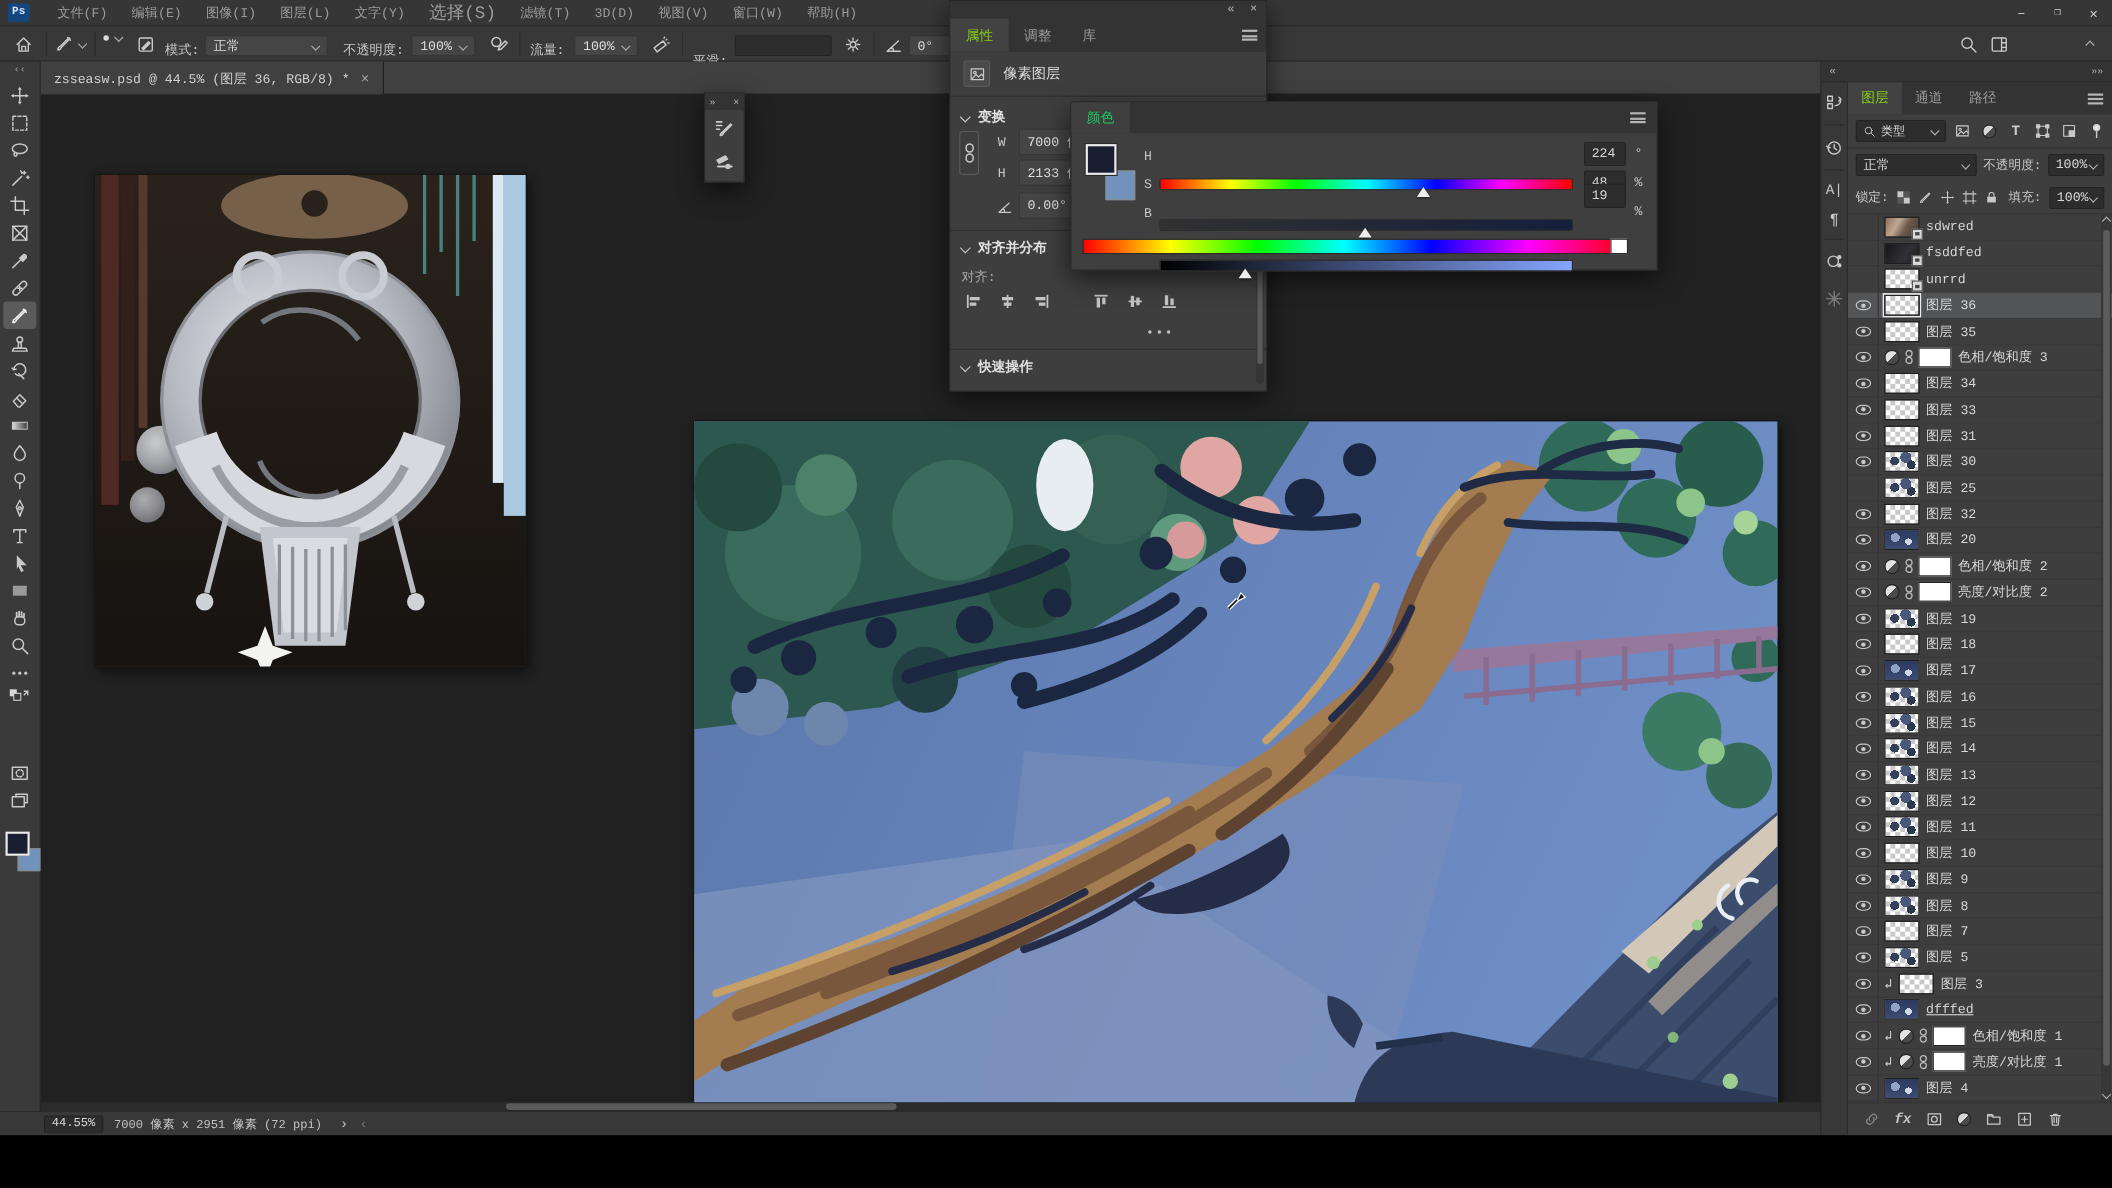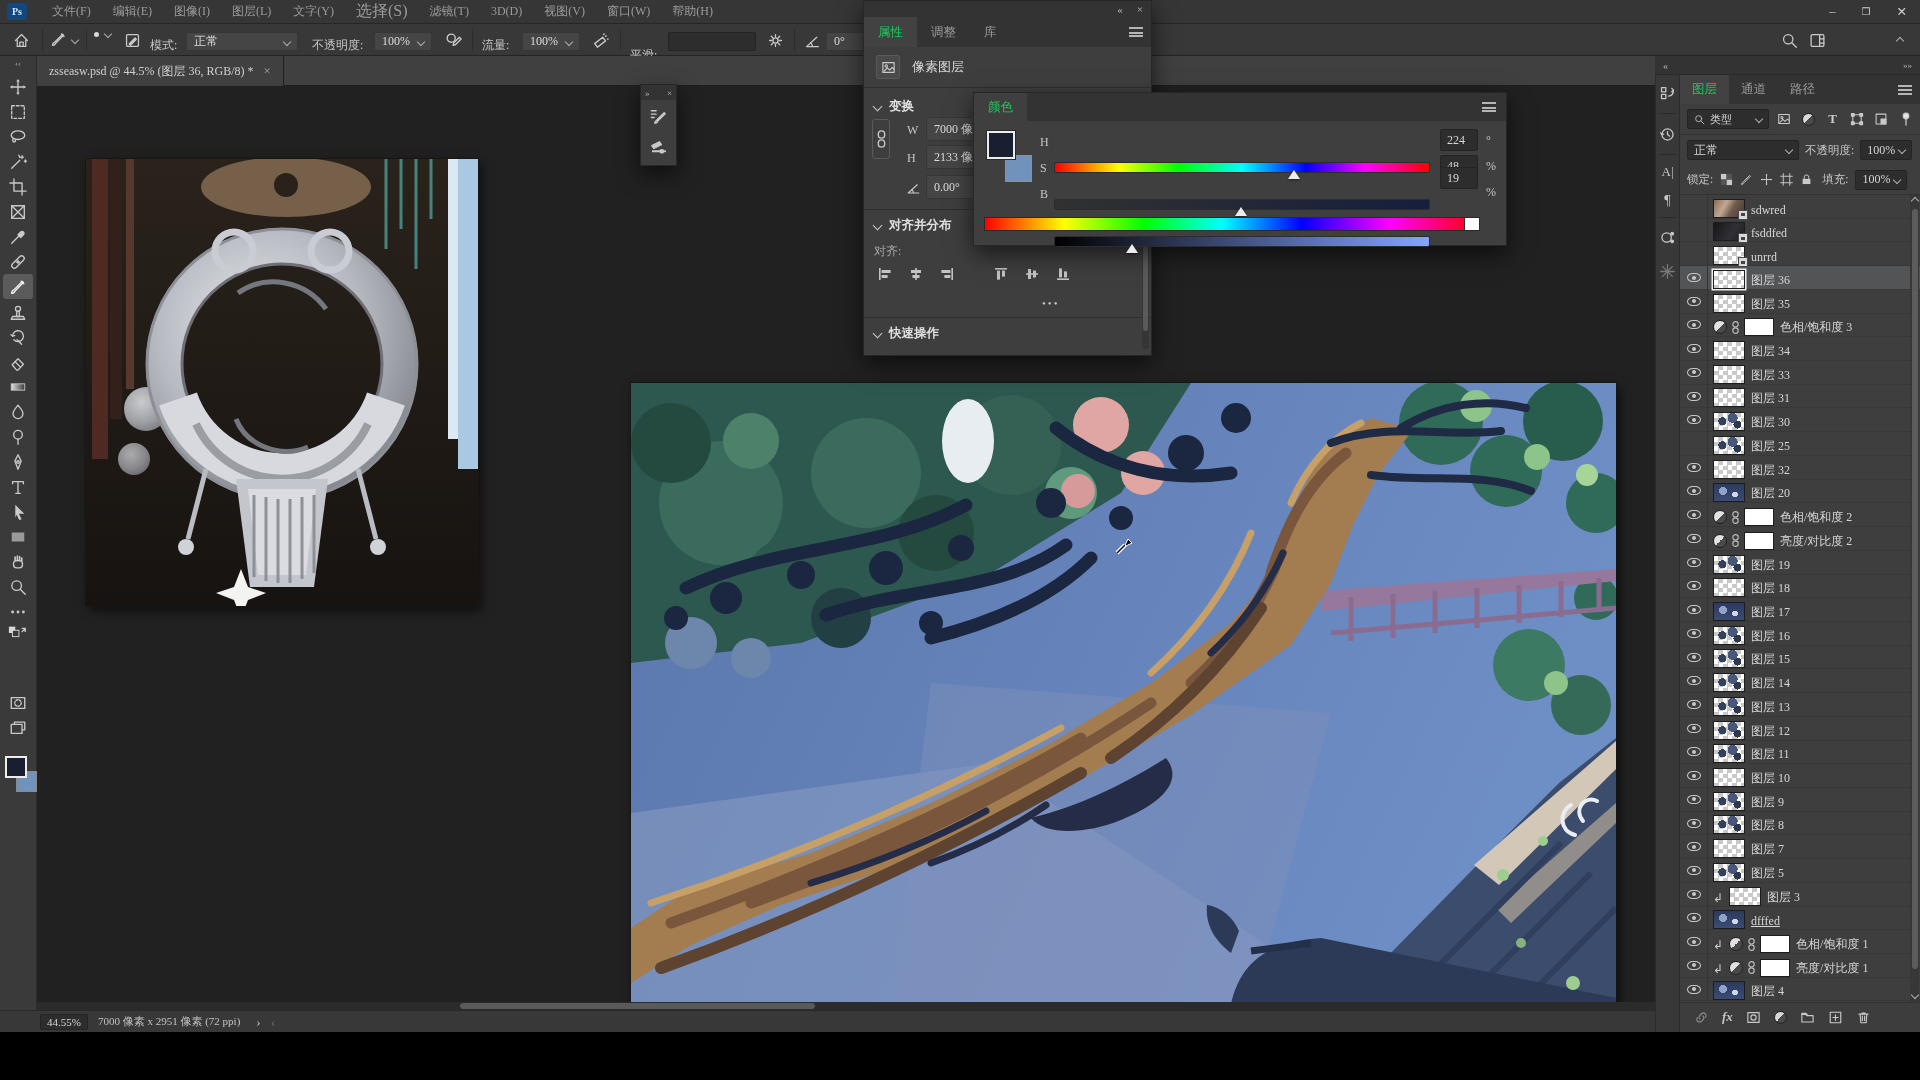--- a/index.html
+++ b/index.html
@@ -1,46 +1,46 @@
 <!DOCTYPE html>
 <html><head>
 <meta charset="utf-8">
 <style>
   *{margin:0;padding:0;box-sizing:border-box}
   html,body{width:1920px;height:1080px;overflow:hidden;background:#000}
-  #app{position:relative;width:1920px;height:832px;font-family:Liberation Serif, serif;color:#d4d4d4;font-size:12px;background:#202020}
+  #app{position:relative;width:1920px;height:832px;font-family:Liberation Mono, monospace;color:#d4d4d4;font-size:12px;background:#202020}
   .abs{position:absolute}
   .r{display:flex;align-items:center}
   .lab{color:#c6c6c6;font-size:12px;white-space:nowrap}
   .field{background:#454545;border:1px solid #363636;border-radius:2px;color:#dcdcdc;font-size:12px;display:flex;align-items:center;padding:0 7px;white-space:nowrap}
   .inset{background:#2d2d2d;border:1px solid #242424;border-radius:2px;color:#d6d6d6;display:flex;align-items:center;padding:0 6px}
   .chev{width:6px;height:6px;border-right:1.5px solid #b0b0b0;border-bottom:1.5px solid #b0b0b0;transform:rotate(45deg);display:inline-block;flex:none}
   .chevL{width:7px;height:7px;border-right:1.6px solid #c9c9c9;border-bottom:1.6px solid #c9c9c9;transform:rotate(45deg);display:inline-block}
   svg.ic{stroke:#c9c9c9;fill:none;stroke-width:1.5;stroke-linecap:round;stroke-linejoin:round;display:block}
   .sep{background:#2c2c2c;width:1px}
   .panel{background:#3e3e3e;border:1px solid #272727;box-shadow:0 8px 22px rgba(0,0,0,.6)}
   .phead{background:#333}
   .ptab{padding:0 14px;height:100%;display:flex;align-items:center;color:#9b9b9b;font-size:12.5px}
-  .ptab.on{background:#424242;color:#22c55e}
+  .ptab.on{background:#424242;color:#84cc16}
   .burger{width:14px;height:10px;border-top:2px solid #b5b5b5;border-bottom:2px solid #b5b5b5;position:relative}
   .burger::after{content:"";position:absolute;left:0;right:0;top:2.5px;height:2px;background:#b5b5b5}
   .shead{display:flex;align-items:center;gap:8px;color:#e0e0e0;font-size:12.5px;font-weight:bold}
   
   .track{height:11px;border-radius:2px;position:relative;border:1px solid #2c2c2c}
   .thumbT{position:absolute;top:7px;width:0;height:0;border-left:6px solid transparent;border-right:6px solid transparent;border-bottom:9px solid #ececec;filter:drop-shadow(0 1px 1px #0008)}
   
   .tool{width:30px;height:25px;display:flex;align-items:center;justify-content:center;margin:0 auto}
   .toolsel{background:#5b5b5b;border-radius:3px}
   
   .lrow{height:23.72px;display:flex;align-items:stretch;border-bottom:1px solid #383838;background:#3e3e3e}
   .lrow.sel{background:#525456}
   .eyecell{width:28px;border-right:1px solid #333;display:flex;align-items:center;justify-content:center;flex:none}
   .eye{width:14px;height:9px;border:1.3px solid #c8c8c8;border-radius:50%/60%;position:relative}
   .eye::after{content:"";position:absolute;left:50%;top:50%;width:4px;height:4px;background:#c8c8c8;border-radius:50%;transform:translate(-50%,-50%)}
-  .lbody{display:flex;align-items:flex-end;gap:6px;padding-left:5px;min-width:0;flex:1}
+  .lbody{display:flex;align-items:center;gap:6px;padding-left:5px;min-width:0;flex:1}
   .thumb{width:32px;height:19px;border:1px solid #1d1d1d;position:relative;flex:none;background:#888}
   .t-checker{background:conic-gradient(#c9c9c9 0 90deg,#fff 90deg 180deg,#c9c9c9 180deg 270deg,#fff 270deg);background-size:9px 9px}
   .t-busy{background-image:radial-gradient(circle at 28% 48%,#33405e 0 4px,transparent 4px),radial-gradient(circle at 62% 28%,#49587a 0 5px,transparent 5px),radial-gradient(circle at 78% 68%,#2c3750 0 4px,transparent 4px),conic-gradient(#c9c9c9 0 90deg,#fff 90deg 180deg,#c9c9c9 180deg 270deg,#fff 270deg);background-size:auto,auto,auto,9px 9px}
   .t-photo{background:linear-gradient(120deg,#8a6a55,#c2a893 35%,#6e5a4c 60%,#443a33)}
   .t-dark{background:linear-gradient(120deg,#17171a,#303036 60%,#1c1c20)}
   .t-navy{background-image:radial-gradient(circle at 30% 40%,#8fa3c8 0 4px,transparent 4px),radial-gradient(circle at 70% 62%,#cdd8ea 0 3px,transparent 3px),linear-gradient(#2b3a5e,#3c4c72)}
   .bracket{box-shadow:0 0 0 1.5px #ededed}
   .sobadge{position:absolute;right:-4px;bottom:-3px;width:10px;height:10px;background:#d9d9d9;border:1px solid #4a4a4a}
   .sobadge::after{content:"";display:block;width:4px;height:3px;background:#444;margin:2.5px auto 0}
   .adjcirc{width:14px;height:14px;border-radius:50%;background:linear-gradient(135deg,#e2e2e2 50%,#4a4a4a 50%);border:1px solid #222;flex:none}

